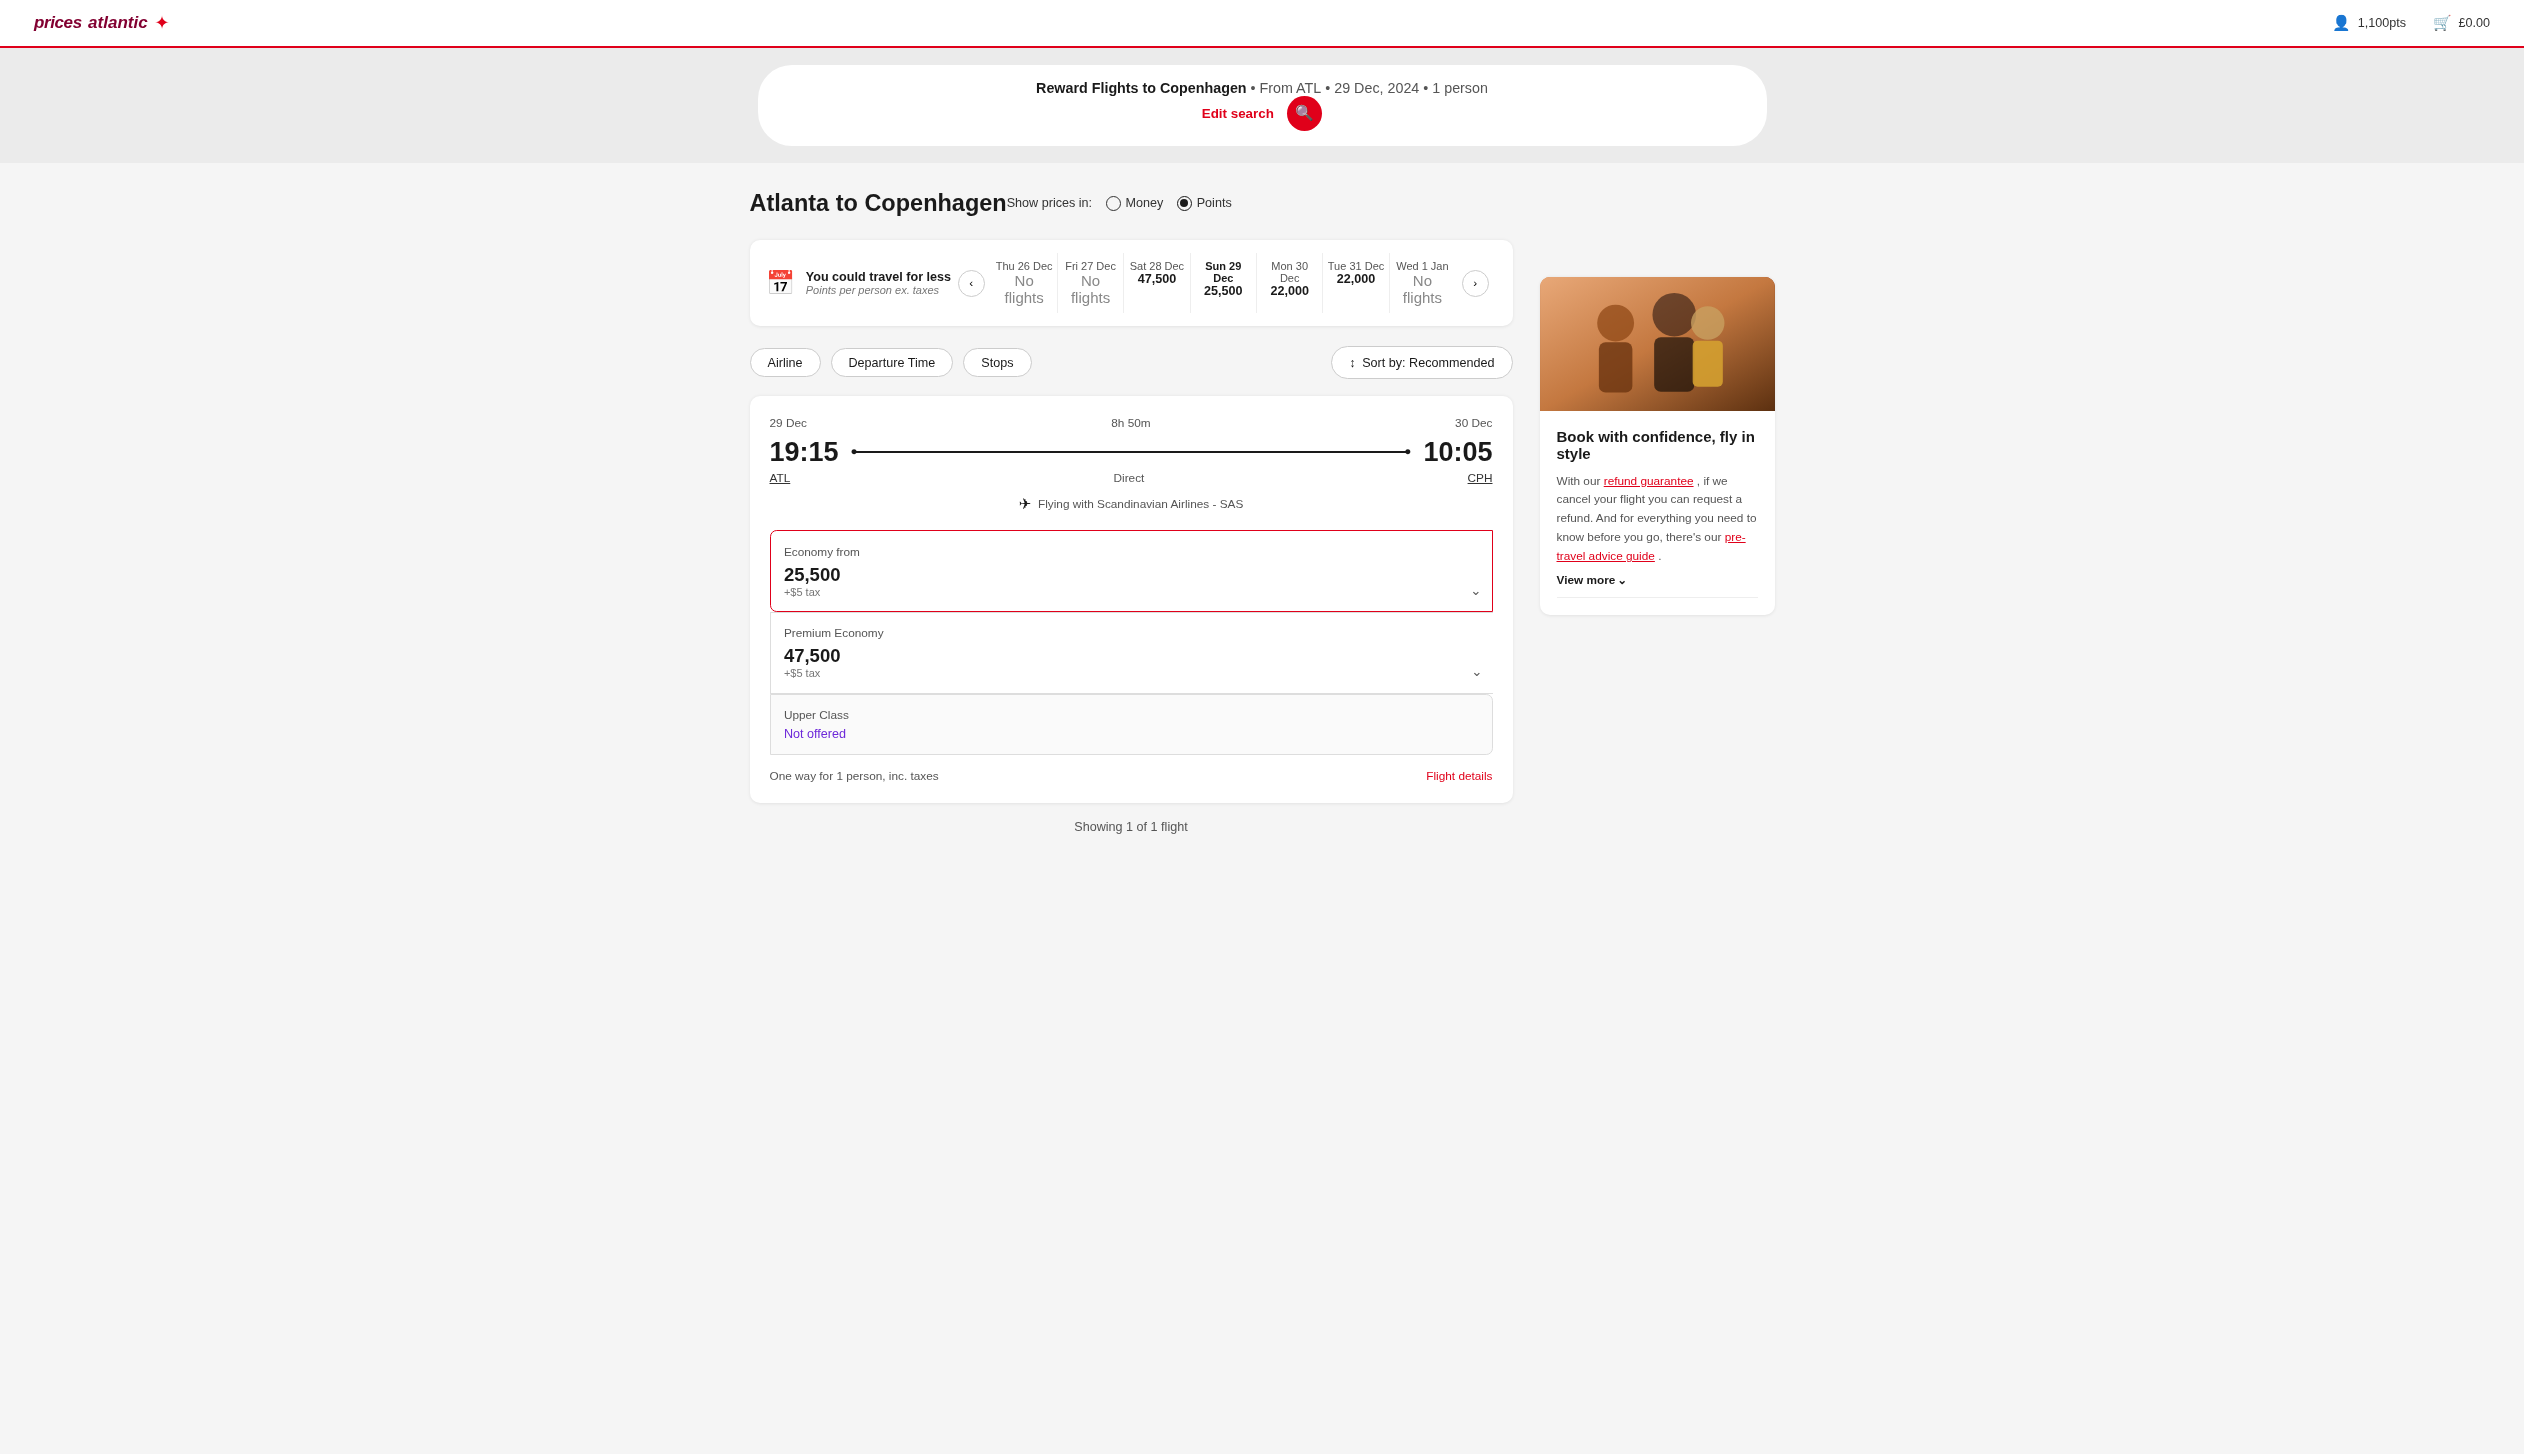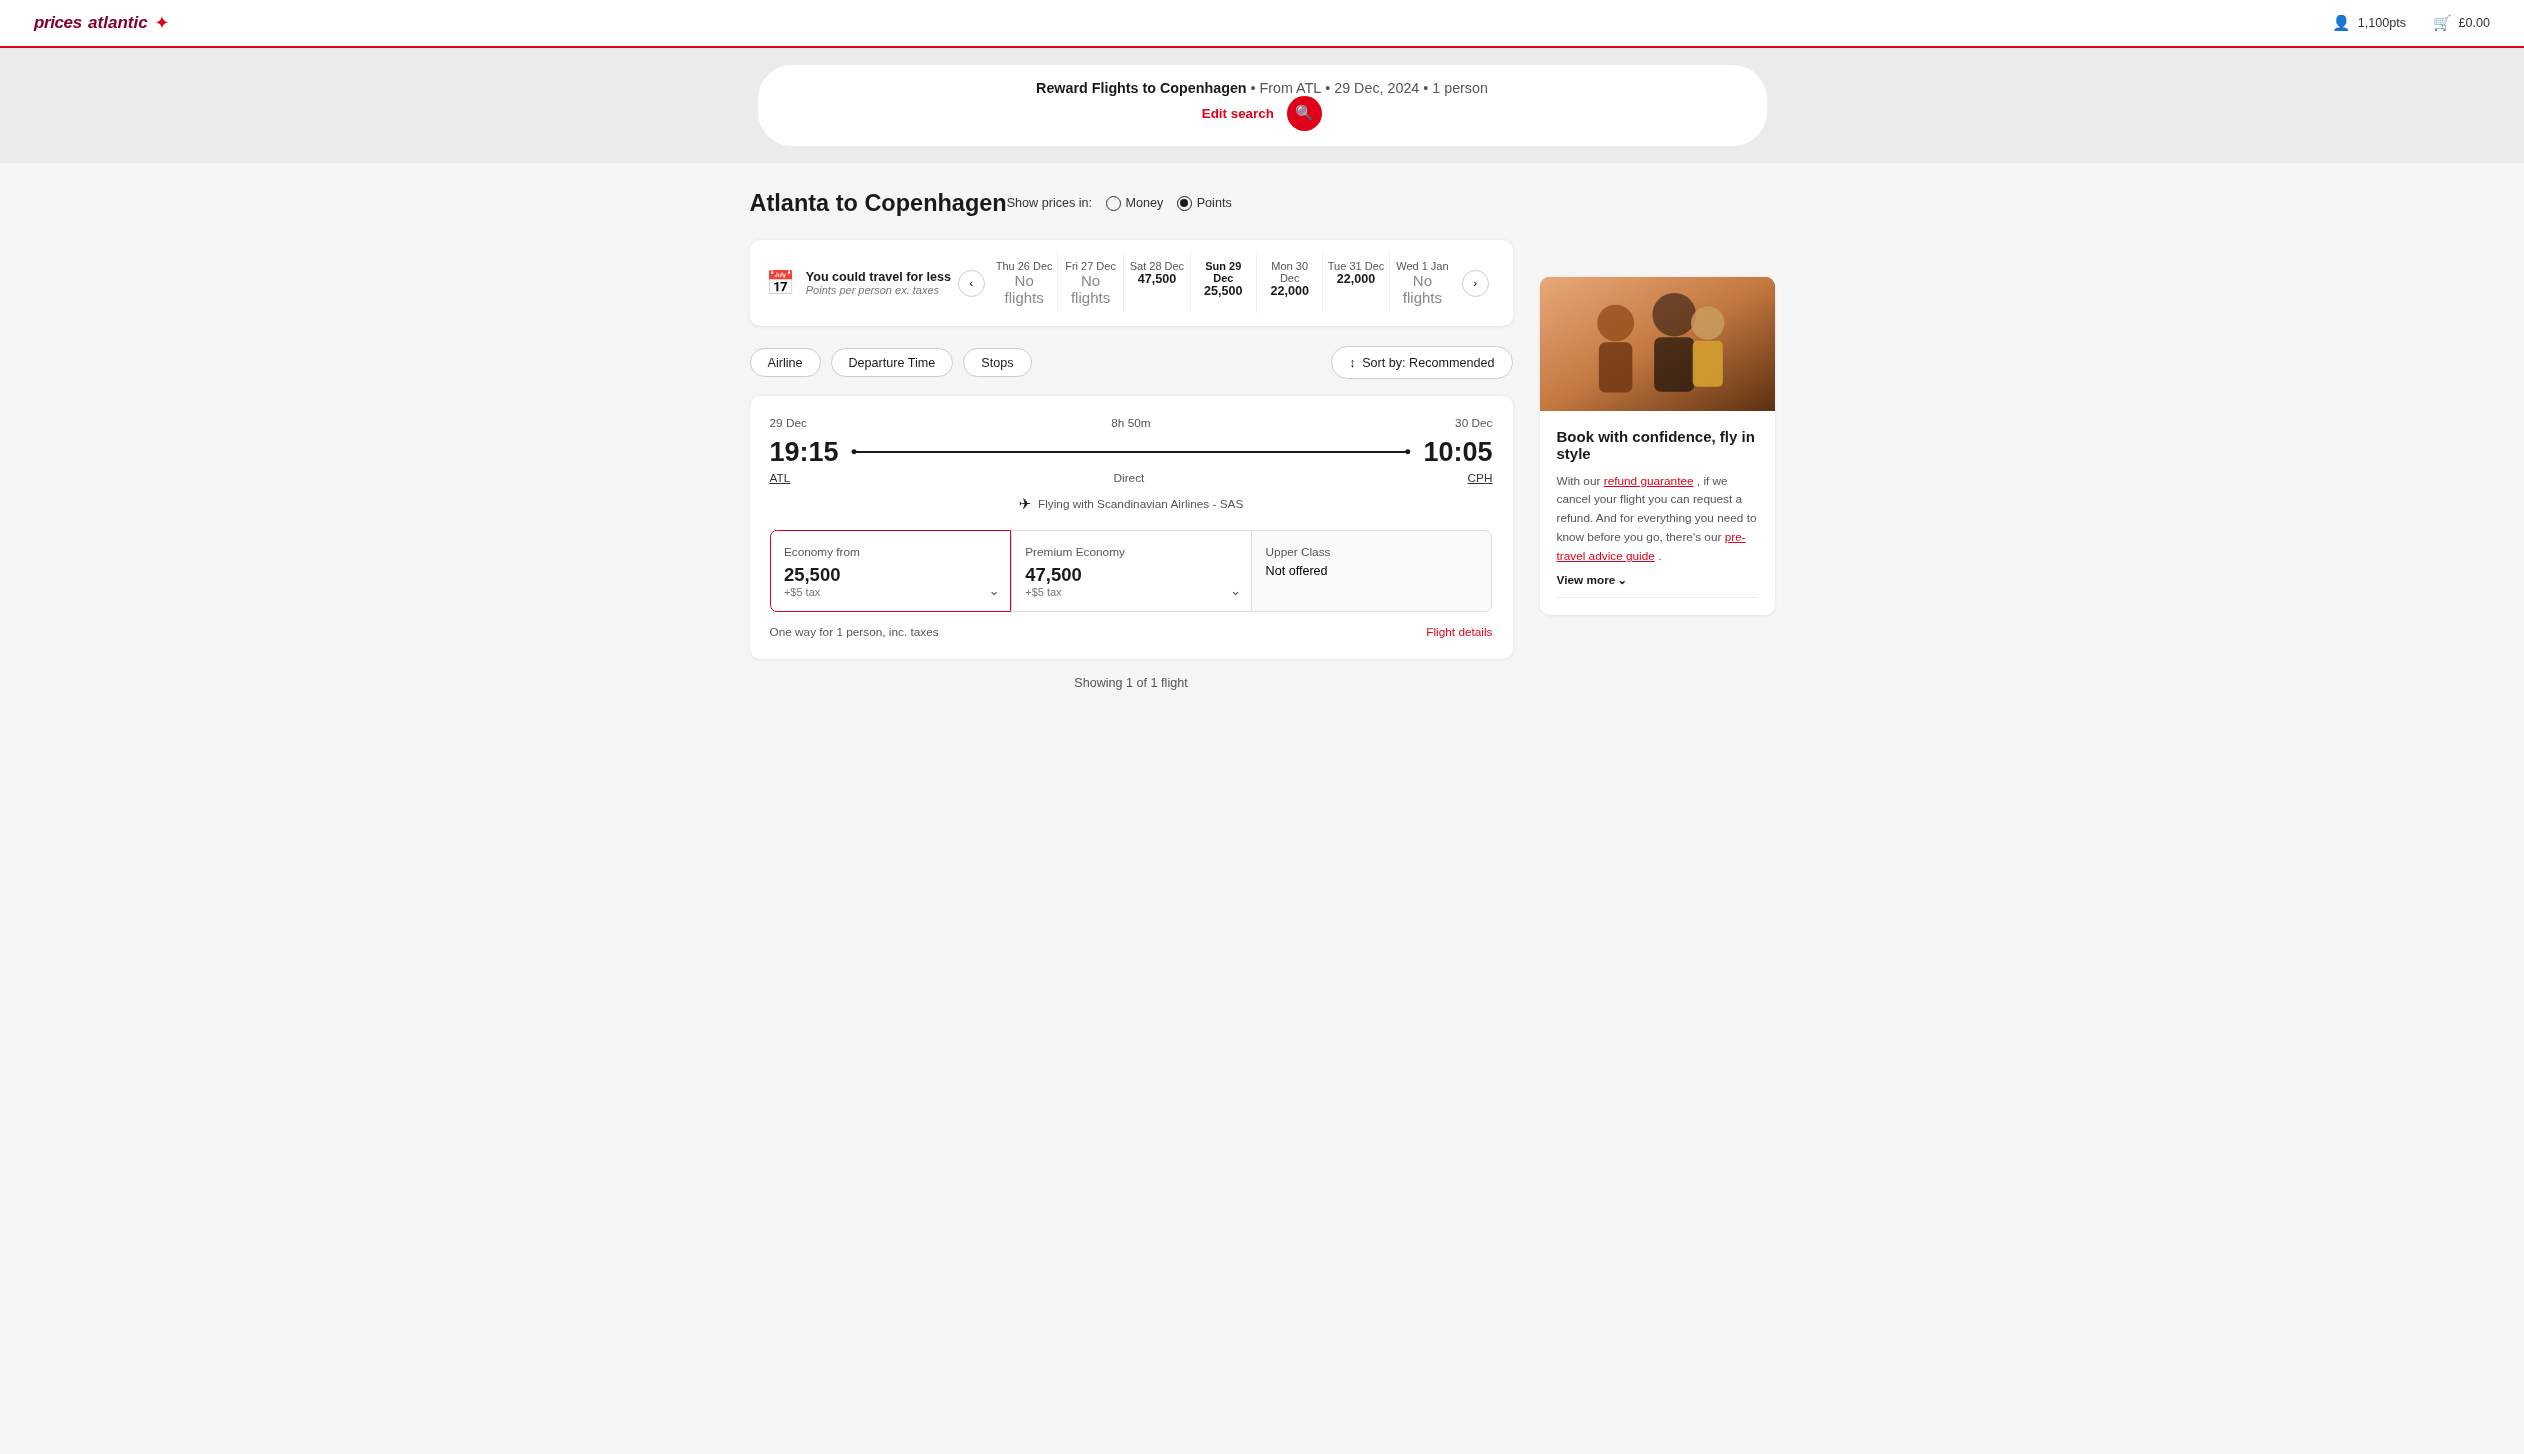--- a/index.html
+++ b/index.html
@@ -154,32 +154,32 @@
     }
     .airport-code { font-size: 11.8px; text-decoration: underline; color: #333; cursor: pointer; }
     .flight-direct { font-size: 11.8px; color: #555; text-align: center; flex: 1; }
     .flight-airline-row {
       display: flex; align-items: center; justify-content: center; gap: 6.7px; margin-bottom: 17px;
     }
     .airline-icon { font-size: 15px; }
     .airline-text { font-size: 11.8px; color: #555; }
 
     
-    .fare-options { display: flex; gap: 0; margin-bottom: 13.4px; }
+    .fare-options { display: flex; gap: 0; margin-bottom: 13.4px; flex-direction: column; }
     .fare-option {
       flex: 1; border: 0.8px solid #ddd; padding: 13.4px; cursor: pointer; position: relative;
     }
     .fare-option:first-child { border-radius: 6.7px 0 0 6.7px; border-right: none; }
     .fare-option:nth-child(2) { border-right: none; }
     .fare-option:last-child { border-radius: 0 6.7px 6.7px 0; }
     .fare-option.selected { border: 1.7px solid #e0001a; border-radius: 6.7px 0 0 6.7px; z-index: 1; }
     .fare-option-label { font-size: 11.8px; color: #555; margin-bottom: 5px; }
     .fare-option-price { font-size: 18.5px; font-weight: 700; color: #1a1a1a; }
     .fare-option-tax { font-size: 11px; color: #777; }
-    .fare-option-na { font-size: 12.6px; color: #000000; margin-top: 1px; }
+    .fare-option-na { font-size: 12.6px; color: #6d28d9; margin-top: 1px; }
     .fare-option-arrow {
       position: absolute; right: 10px; bottom: 13.4px; font-size: 13.4px; color: #555;
     }
 
     
     .card-footer-row {
       display: flex; align-items: center; justify-content: space-between;
     }
     .one-way-text { font-size: 11.8px; color: #555; }
     .flight-details-link { font-size: 11.8px; color: #e0001a; text-decoration: none; cursor: pointer; }

